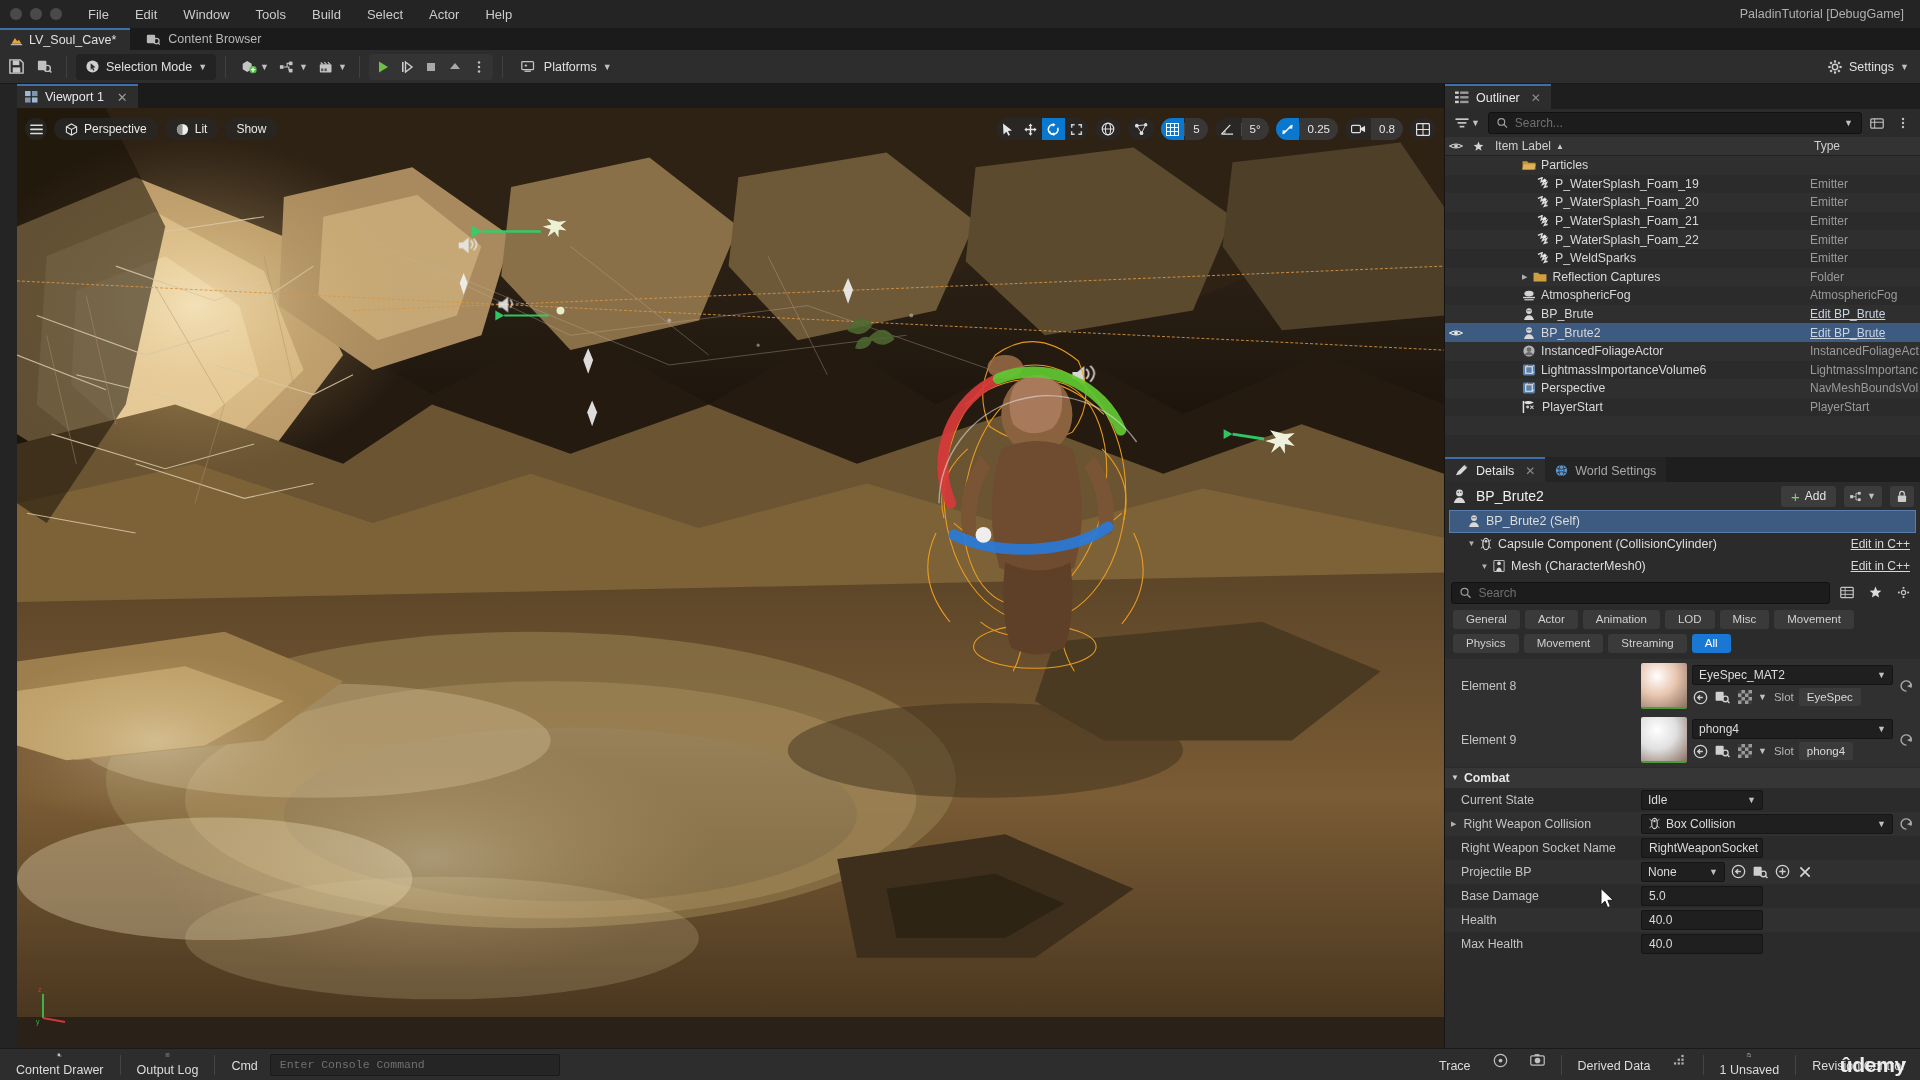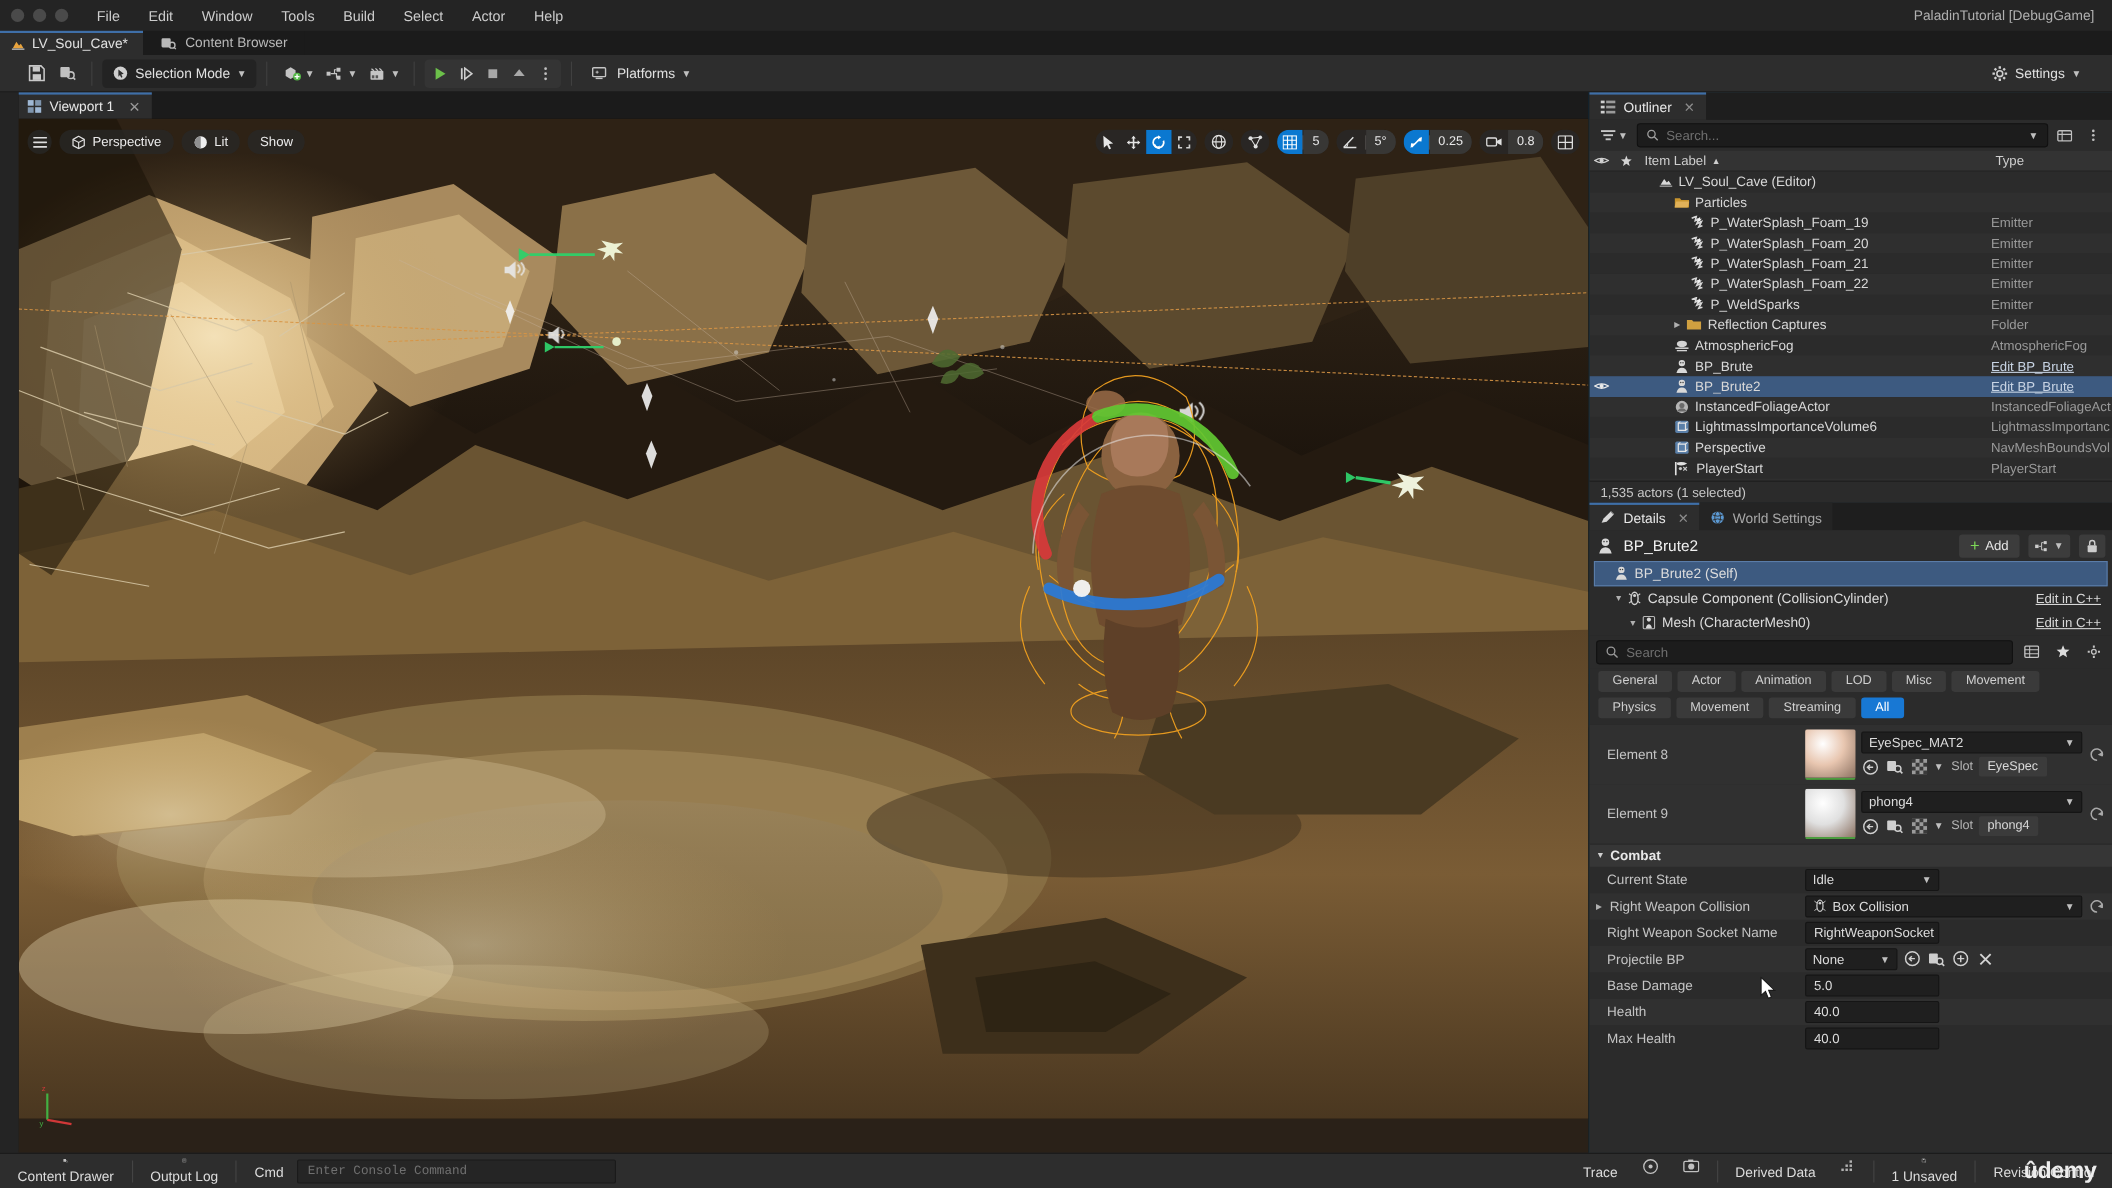--- a/index.html
+++ b/index.html
@@ -19,21 +19,21 @@
   .menu-item { padding:3px 12px; font-size:13px; color:#cccccc; cursor:default; border-radius:3px; }
   .win-title { position:absolute; right:16px; top:50%; transform:translateY(-50%); font-size:12.5px; color:#b0b0b0; }
 
   
   .tabrow { height:22px; background:#1b1b1b; display:flex; align-items:stretch; flex:0 0 22px; }
   .lvtab { display:flex; align-items:center; gap:6px; padding:0 14px 0 10px; background:#2d2d2d; font-size:12.5px; color:#e0e0e0; border-top:2px solid #3f6fa8; position:relative; }
   .lvtab .ico { width:13px; height:13px; display:inline-block; }
   .cbtab { display:flex; align-items:center; gap:7px; padding:0 16px; background:#1b1b1b; font-size:12.5px; color:#b8b8b8; }
 
   
-  .toolbar { height:34px; background:#2d2d2d; display:flex; align-items:center; flex:0 0 34px; padding:0 20px; gap:2px; border-bottom:1px solid #1a1a1a; }
+  .toolbar { height:34px; background:#2d2d2d; display:flex; align-items:center; flex:0 0 34px; padding:0 3px; gap:2px; border-bottom:1px solid #1a1a1a; }
   .tb-btn { width:26px; height:26px; display:flex; align-items:center; justify-content:center; border-radius:3px; cursor:default; }
   .tb-sep { width:1px; height:22px; background:#404040; margin:0 7px; }
   .mode-btn { display:flex; align-items:center; gap:6px; height:26px; padding:0 9px; background:#232323; border-radius:4px; font-size:12.5px; color:#e0e0e0; }
   .split-btn { display:flex; align-items:center; height:26px; padding:0 3px 0 5px; border-radius:3px; gap:2px; }
   .chev { font-size:9px; color:#c0c0c0; }
   .play-group { display:flex; align-items:center; background:#343434; border-radius:4px; height:26px; padding:0 2px; }
   .play-group .tb-btn { width:24px; height:24px; }
   .platforms { display:flex; align-items:center; gap:6px; height:26px; padding:0 8px; font-size:12.5px; color:#e0e0e0; border-radius:3px; }
   .settings-btn { display:flex; align-items:center; gap:6px; margin-left:auto; padding:0 8px; height:26px; font-size:12.5px; color:#e0e0e0; border-radius:3px; }
 
@@ -705,35 +705,20 @@
               </svg>
           </div>
           <div class="c-lbl">
             <span>Item Label</span>
             <span style="font-size:8px;color:#cfcfcf">▲</span>
           </div>
           <div class="c-type">Type</div>
         </div>
 
         <div class="ol-list" id="ol-list">
-            <div class="ol-row">
-              <div class="c-eye"></div>
-              <div class="c-star"></div>
-              <div class="c-lbl">
-                <span style="display:inline-block;width:14px"></span>
-                <span>
-                  <svg width="13" height="13" viewBox="0 0 16 16">
-                    <path d="M2 11 L6 4.5 L9 8.5 L11 6.5 L14 11 Z" fill="#d8d8d8"></path>
-                    <rect x="1" y="12" width="14" height="1.2" fill="#bdbdbd"></rect>
-                  </svg>
-                </span>
-                <span>LV_Soul_Cave (Editor)</span>
-              </div>
-              <div class="c-type"></div>
-            </div>
             <div class="ol-row alt">
               <div class="c-eye"></div>
               <div class="c-star"></div>
               <div class="c-lbl">
                 <span style="display:inline-block;width:28px"></span>
                 <span>
                   <svg width="14" height="12" viewBox="0 0 15 13">
                     <path d="M0.5 2.5 h5 l1.4 1.6 h7.6 v7.4 h-14z" fill="#c9952e"></path>
                     <path d="M1.8 5.6 h13 l-1.6 5.9 h-13z" fill="#e0b159"></path>
                   </svg>
@@ -950,21 +935,20 @@
                 </span>
                 <span>PlayerStart</span>
               </div>
               <div class="c-type">PlayerStart</div>
             </div>
             <div class="ol-row alt">
               <div class="c-eye"></div>
               <div class="c-star"></div>
             </div>
           </div>
-        <div class="ol-footer">1,535 actors (1 selected)</div>
       </div>
 
       <div class="details">
         <div class="panel-tabrow">
           <div class="ptab">
             <svg width="14" height="13" viewBox="0 0 15 14">
                 <path d="M1 12 L3 8 L10 1 L13 4 L6 11 Z" fill="#d8d8d8"></path>
                 <path d="M10 1 L13 4" stroke="#8a8a8a" stroke-width="1.1"></path>
               </svg>
             <span>Details</span>

